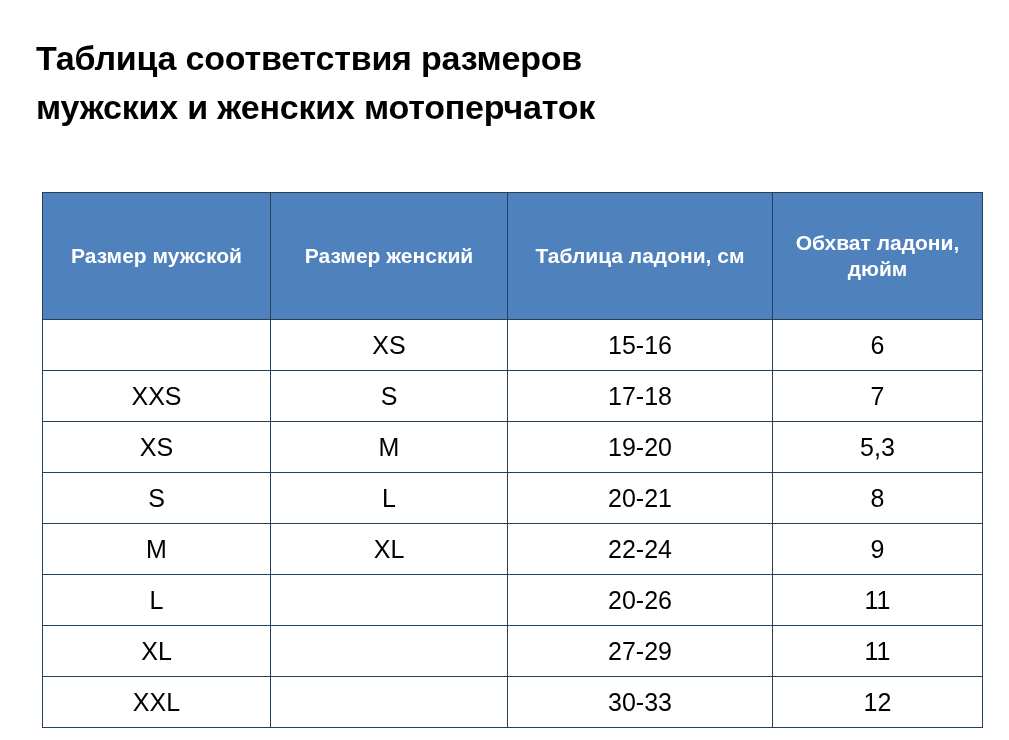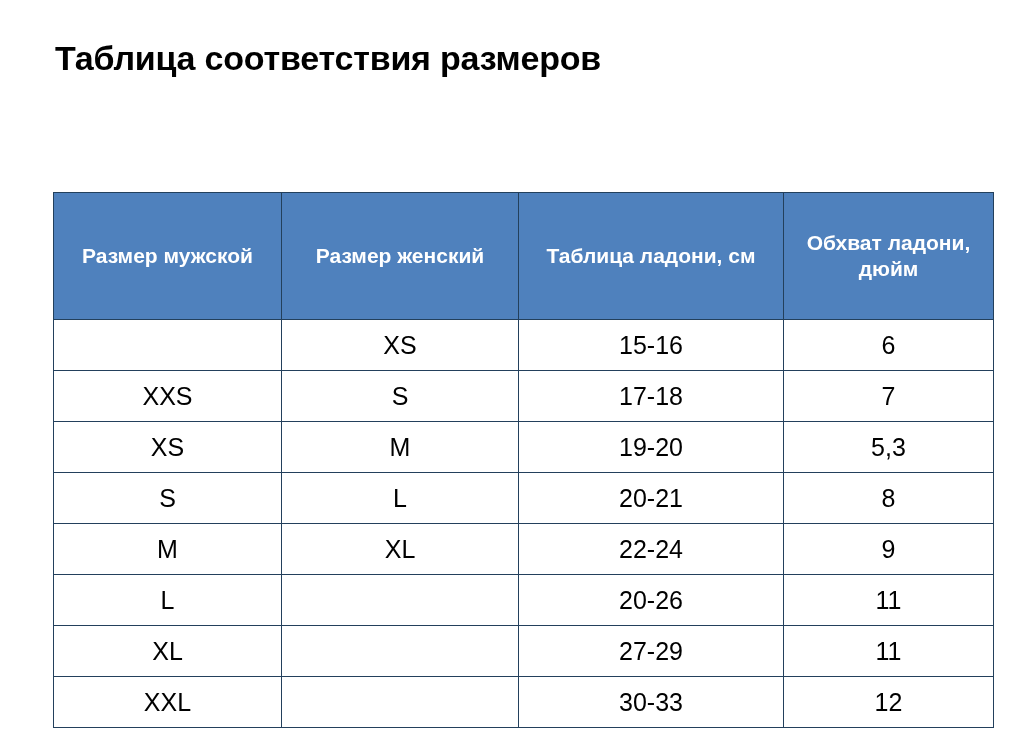--- a/index.html
+++ b/index.html
@@ -12,39 +12,38 @@
     height: 740px;
     font-family: "Liberation Sans", sans-serif;
     color: #000000;
     overflow: hidden;
   }
   .page {
     position: relative;
     width: 935px;
     height: 740px;
     box-sizing: border-box;
-    margin-left: 19px;
   }
   .title {
     position: absolute;
     left: 36px;
     top: 34px;
     width: 920px;
     font-size: 34px;
     font-weight: bold;
     line-height: 1.45;
     color: #000000;
     letter-spacing: -0.2px;
   }
   .title .line {
     display: block;
   }
   .table-wrap {
     position: absolute;
-    left: 34px;
+    left: 42px;
     top: 192px;
     width: 940px;
   }
   table.size-table {
     border-collapse: collapse;
     width: 940px;
     table-layout: fixed;
   }
   table.size-table th,
   table.size-table td {
@@ -74,20 +73,21 @@
   col.c3 { width: 265px; }
   col.c4 { width: 210px; }
 </style>
 </head>
 <body>
 
 <div class="page">
 
   <div class="title">
     <span class="line">Таблица соответствия размеров</span>
+    <span class="line">мужских и женских мотоперчаток</span>
   </div>
 
   <div class="table-wrap">
     <table class="size-table">
       <colgroup>
         <col class="c1">
         <col class="c2">
         <col class="c3">
         <col class="c4">
       </colgroup>

